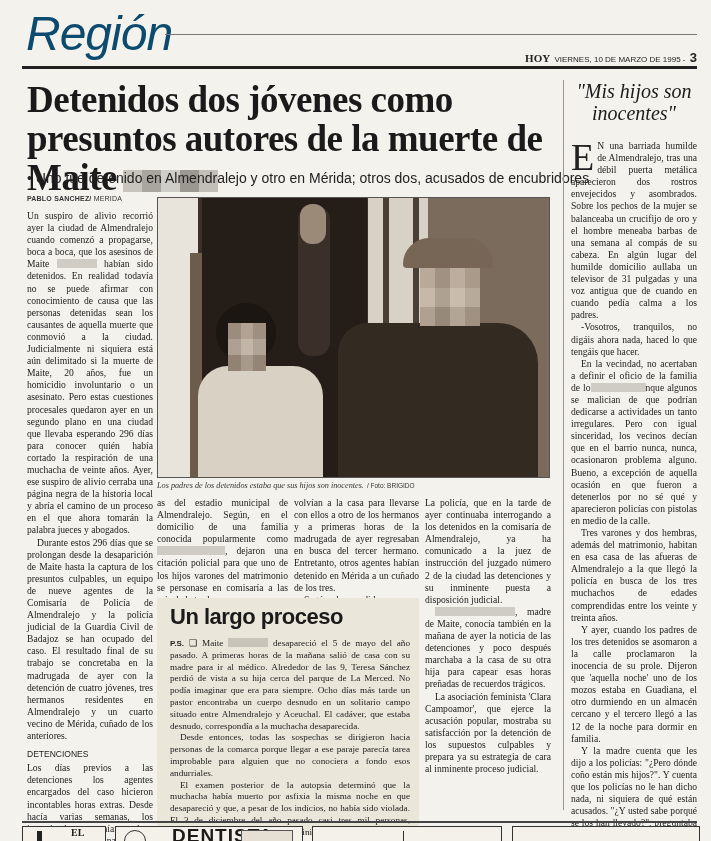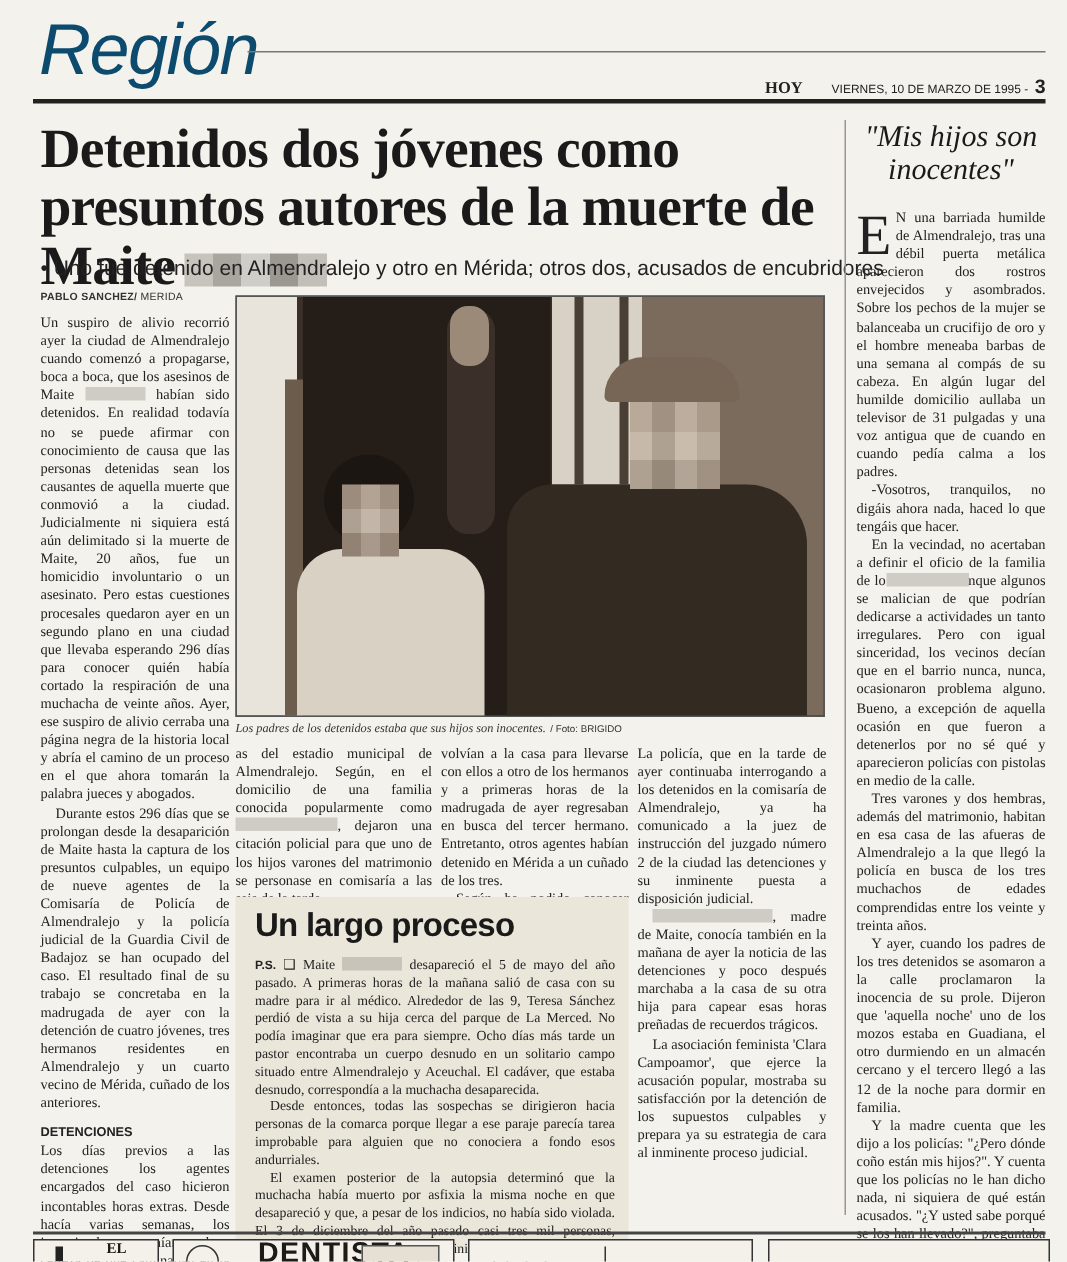--- a/index.html
+++ b/index.html
@@ -21,21 +21,21 @@
   }
   .header-thin-rule {
     position: absolute; left: 165px; right: 14px; top: 34px;
     height: 1px; background: #777;
   }
   .folio {
     position: absolute; right: 14px; top: 50px;
     font-family: "Liberation Sans", sans-serif; font-size: 8px;
     color: #222; white-space: nowrap;
   }
-  .folio .paper { font-family: "Liberation Serif", serif; font-weight: bold; font-size: 11px; margin-right: 17px; }
+  .folio .paper { font-family: "Liberation Serif", serif; font-weight: bold; font-size: 11px; margin-right: 2px; }
   .folio .pagenum { font-weight: bold; font-size: 13px; margin-left: 2px; }
   .header-rule {
     position: absolute; left: 22px; right: 14px; top: 66px;
     height: 3px; background: #222;
   }
 
   
   .headline {
     position: absolute; left: 27px; top: 80px; width: 530px;
     font-family: "Liberation Serif", serif;
@@ -65,21 +65,21 @@
   .col {
     position: absolute;
     font-size: 9.6px; line-height: 12.1px;
     text-align: justify; hyphens: auto; color: #222;
   }
   .col p { text-indent: 0; }
   .col p + p { text-indent: 10px; }
   .col .inline-redact { display: inline-block; width: 40px; height: 9px; background: #cfccc5; vertical-align: -1px; }
   .col-1 { left: 27px; top: 210px; width: 126px; }
   .col-1 .sub {
-    font-family: "Liberation Sans", sans-serif; font-weight: bold; font-size: 8.5px;
+    font-family: "Liberation Sans", sans-serif; font-weight: normal; font-size: 8.5px;
     margin: 6px 0 2px; text-indent: 0 !important;
   }
   .col-2 { left: 157px; top: 497px; width: 131px; }
   .col-3 { left: 294px; top: 497px; width: 125px; }
   .col-4 { left: 425px; top: 497px; width: 126px; }
   .col-5 { left: 571px; top: 140px; width: 126px; }
 
   
   .photo {
     position: absolute; left: 157px; top: 197px; width: 393px; height: 281px;

